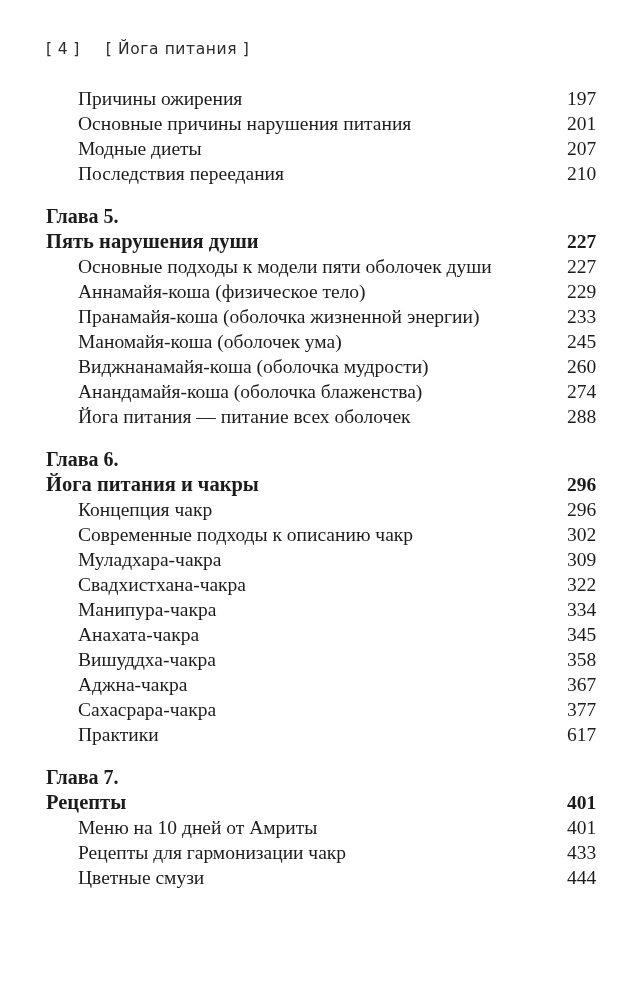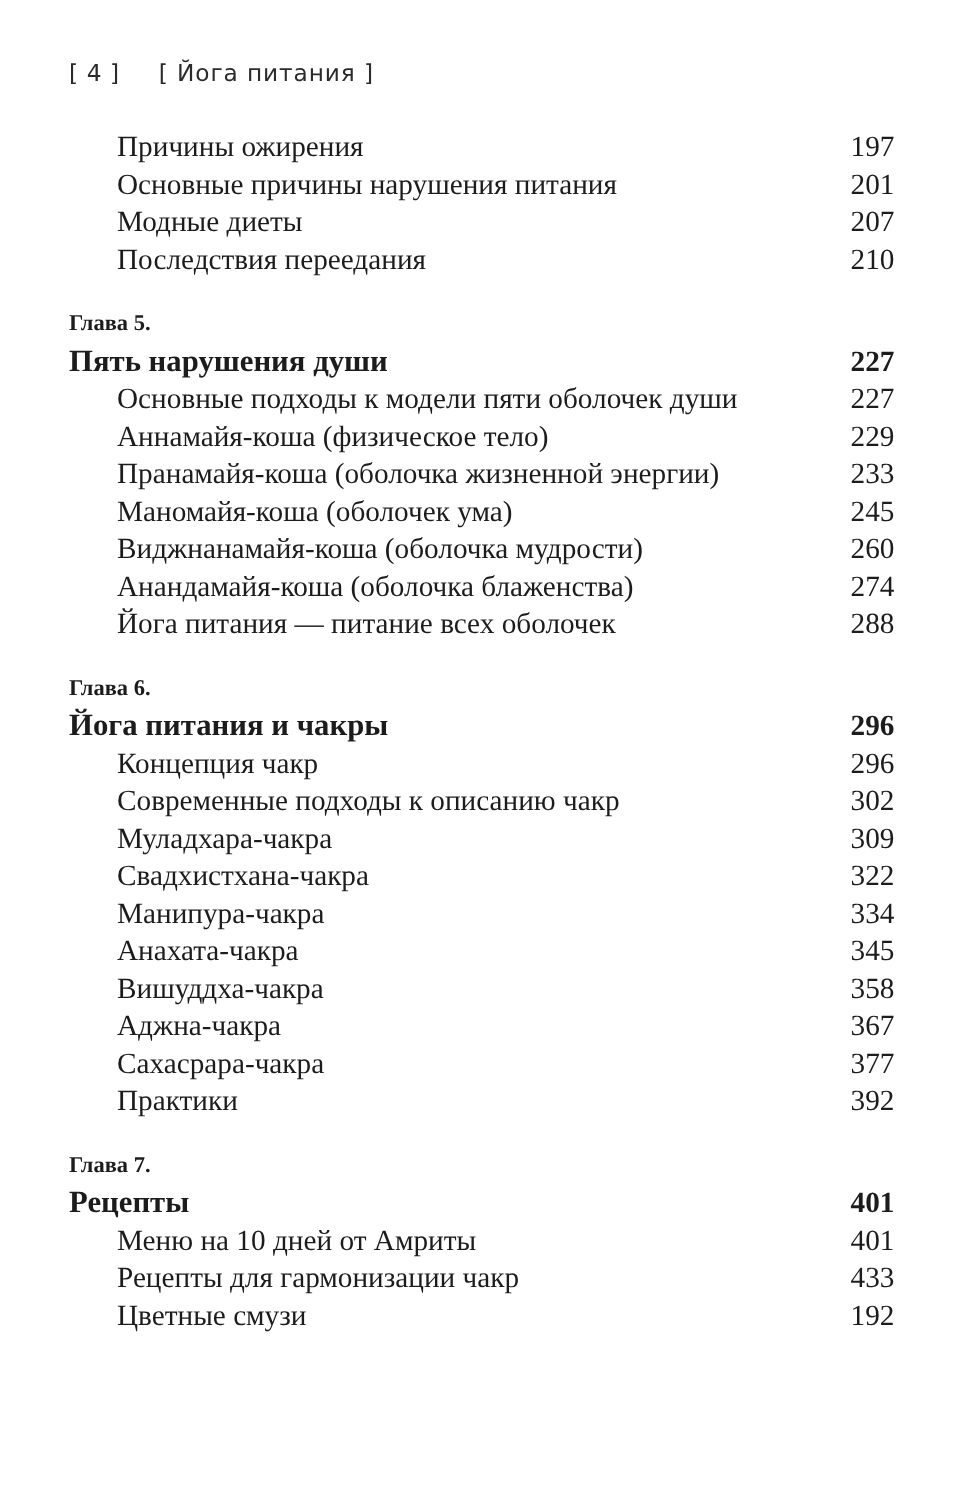--- a/index.html
+++ b/index.html
@@ -80,21 +80,21 @@
     font-weight: 400;
   }
   .row.entry .page-num {
     font-size: 19.5px;
     font-weight: 400;
   }
 
   
   .row.chapter-num .label {
     left: 46px;
-    font-size: 15px;
+    font-size: 20px;
     font-weight: 700;
   }
 
   
   .row.chapter-title .label {
     left: 46px;
     font-size: 20.5px;
     font-weight: 700;
   }
   .row.chapter-title .page-num {
@@ -209,37 +209,37 @@
       <div class="row entry">
         <span class="label">Аджна-чакра</span>
         <span class="page-num">367</span>
       </div>
       <div class="row entry">
         <span class="label">Сахасрара-чакра</span>
         <span class="page-num">377</span>
       </div>
       <div class="row entry">
         <span class="label">Практики</span>
-        <span class="page-num">392</span>
+        <span class="page-num">617</span>
       </div>
       <div class="gap"></div>
       <div class="row chapter-num">
         <span class="label">Глава 7.</span>
       </div>
       <div class="row chapter-title">
         <span class="label">Рецепты</span>
         <span class="page-num">401</span>
       </div>
       <div class="row entry">
         <span class="label">Меню на 10 дней от Амриты</span>
         <span class="page-num">401</span>
       </div>
       <div class="row entry">
         <span class="label">Рецепты для гармонизации чакр</span>
         <span class="page-num">433</span>
       </div>
       <div class="row entry">
         <span class="label">Цветные смузи</span>
-        <span class="page-num">192</span>
+        <span class="page-num">444</span>
       </div>
     </div>
 
 </div>
 
 </body></html>

